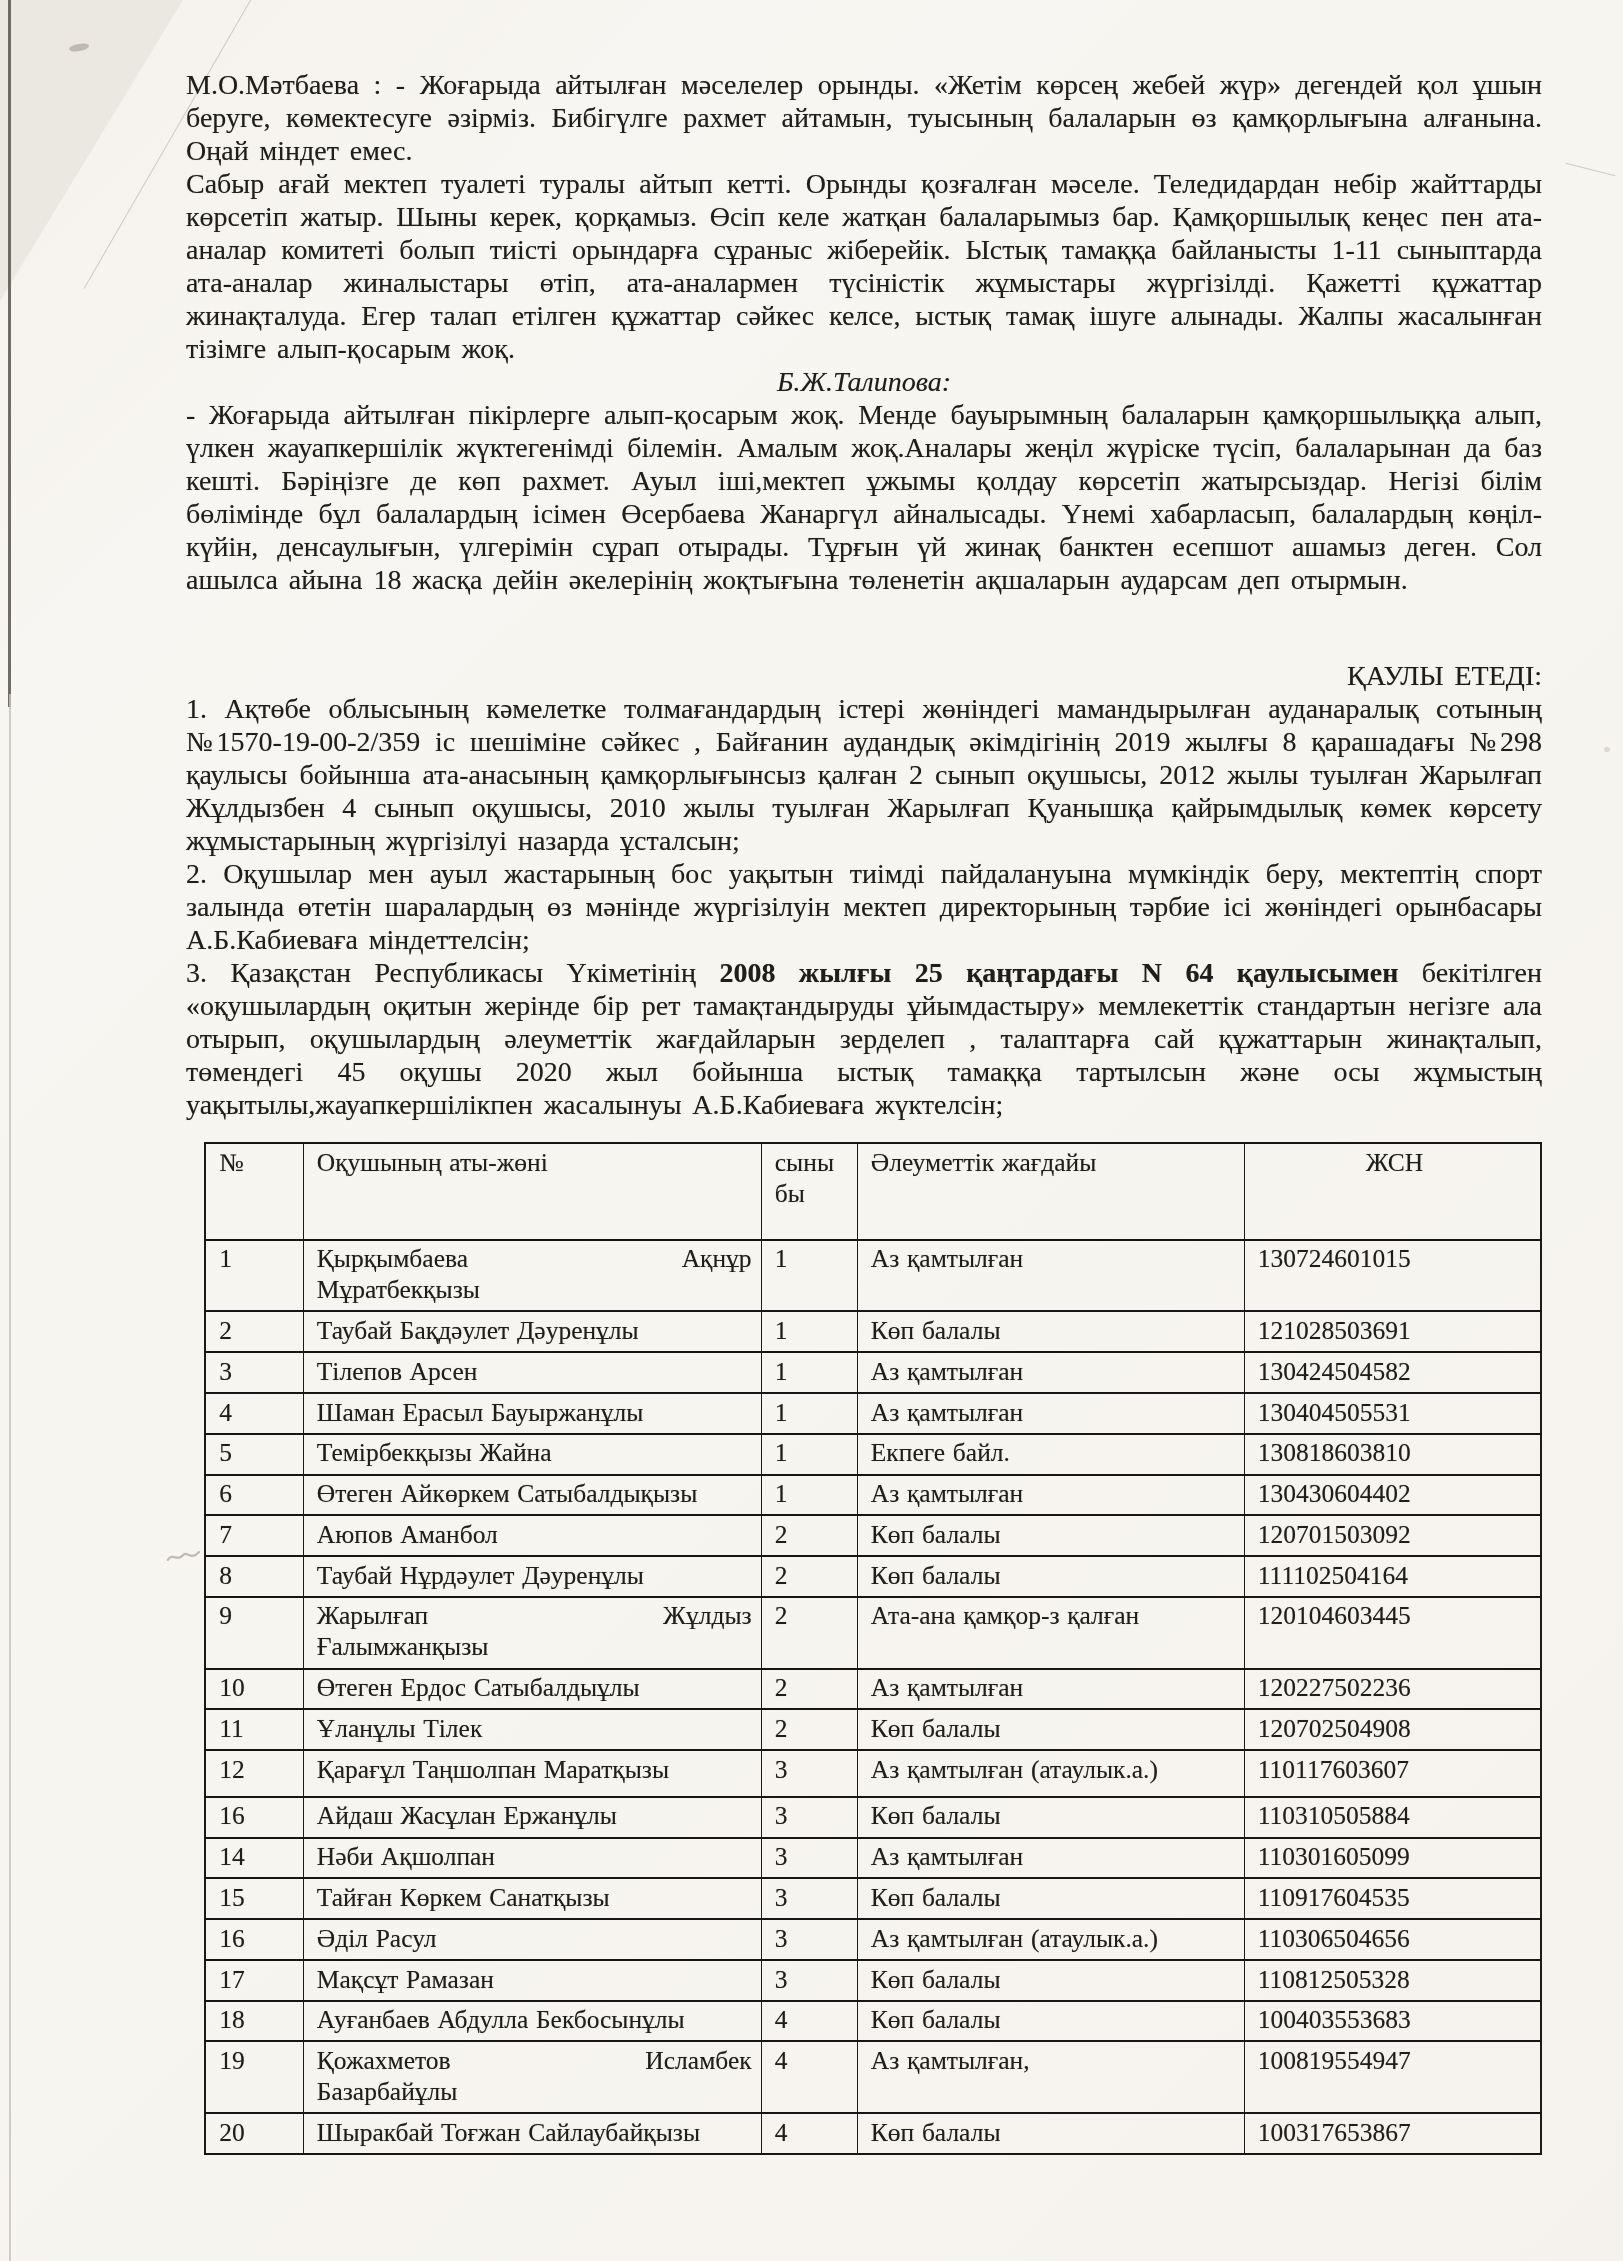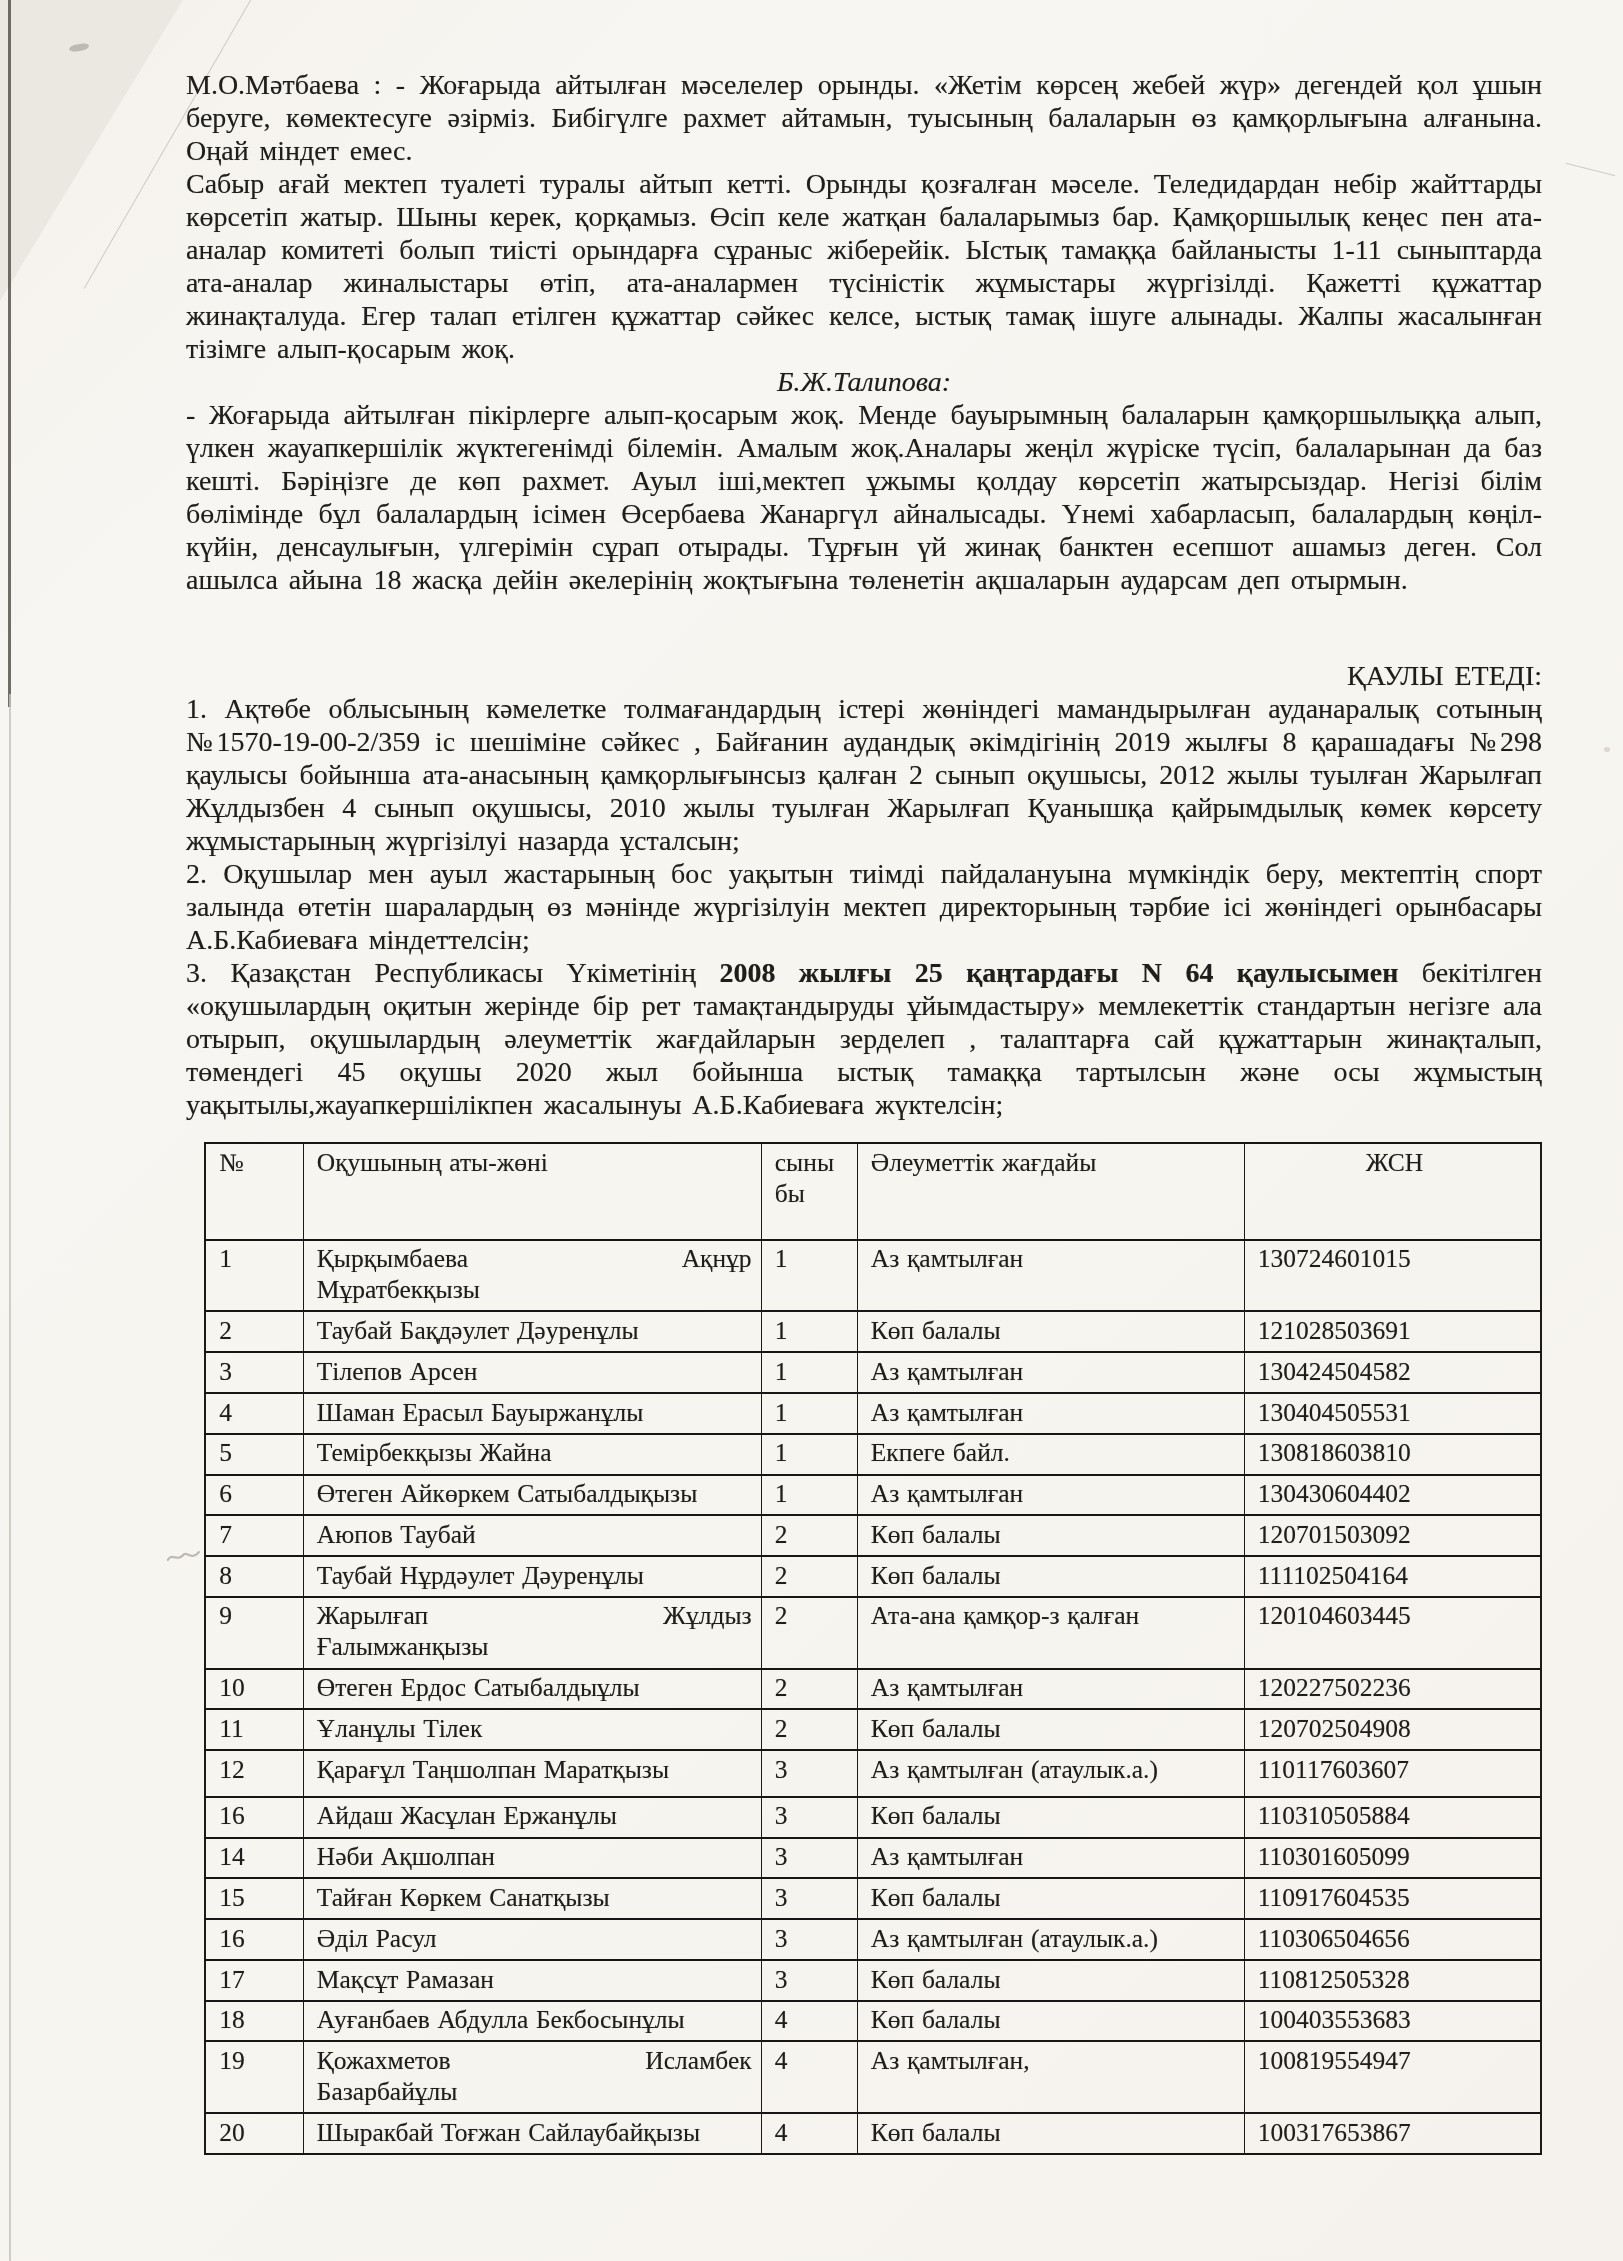--- a/index.html
+++ b/index.html
@@ -222,21 +222,21 @@
     <td>
               <div>Өтеген Айкөркем Сатыбалдықызы</div>
             </td>
     <td>1</td>
     <td>Аз қамтылған</td>
     <td>130430604402</td>
   </tr>
           <tr>
     <td class="no-cell">7</td>
     <td>
-              <div>Аюпов Таубай</div>
+              <div>Аюпов Аманбол</div>
             </td>
     <td>2</td>
     <td>Көп балалы</td>
     <td>120701503092</td>
   </tr>
           <tr>
     <td class="no-cell">8</td>
     <td>
               <div>Таубай Нұрдәулет Дәуренұлы</div>
             </td>

